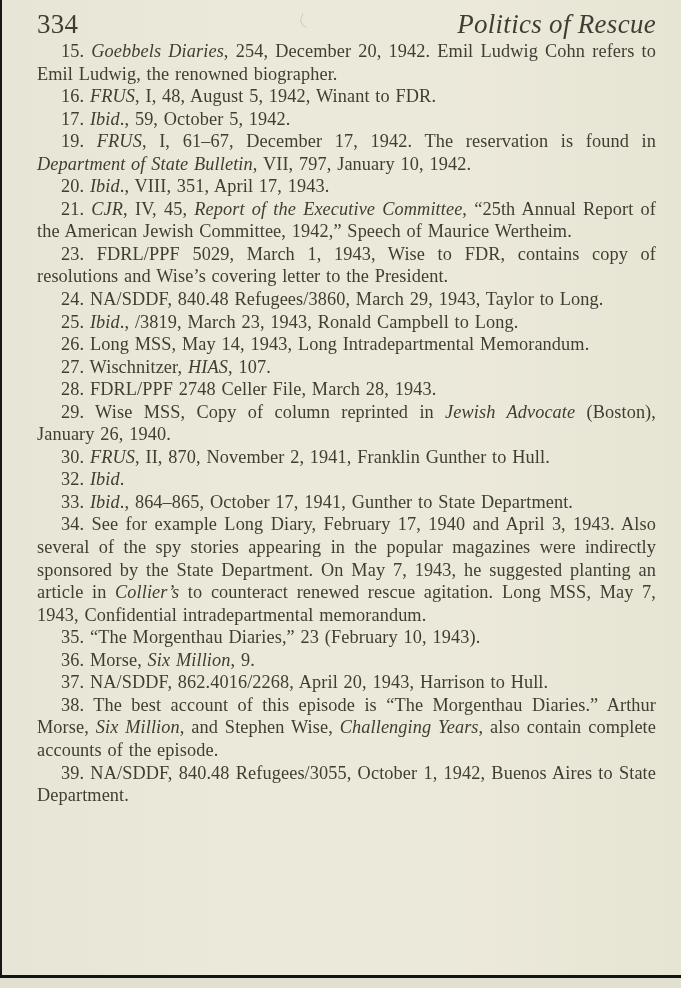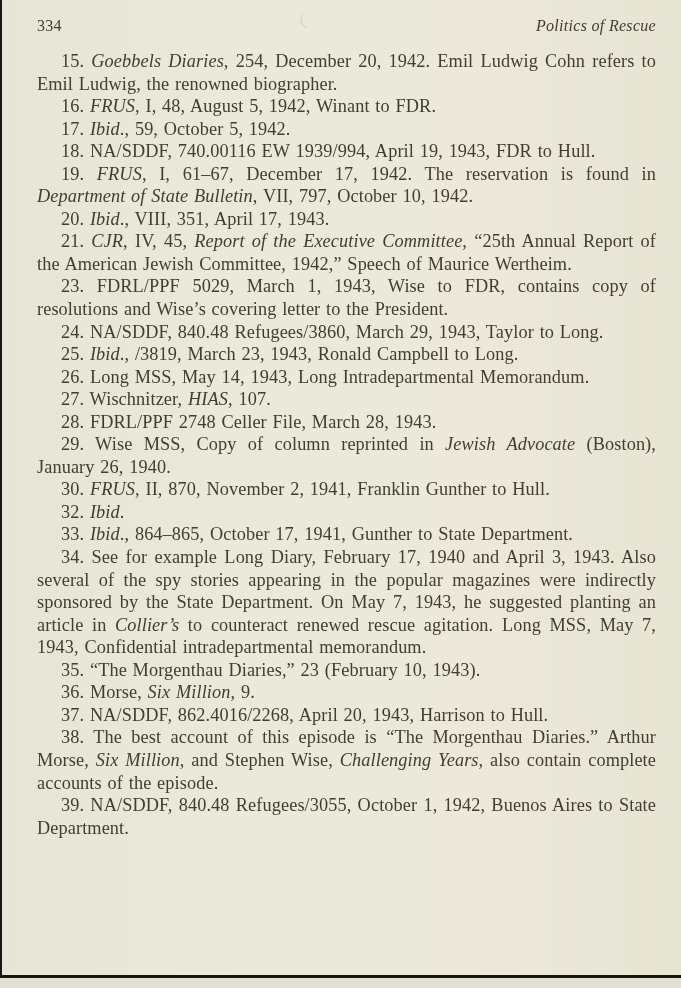--- a/index.html
+++ b/index.html
@@ -28,26 +28,26 @@
     position: absolute; left: 300px; top: 14px; width: 8px; height: 12px;
     border-left: 1px solid #b9b7a4;
     border-bottom: 1px solid #c4c2b0;
     border-radius: 0 0 0 8px;
     transform: rotate(18deg);
     opacity: .7;
   }
   .header {
     position: absolute; top: 9px; left: 37px; width: 619px;
     display: flex; justify-content: space-between; align-items: baseline;
-    font-size: 16px; letter-spacing: .3px; text-align: center;
+    font-size: 27px; letter-spacing: .3px; text-align: center;
   }
   .page-number { font-style: normal; }
-  .running-title { font-style: italic; margin-top: 8px; }
+  .running-title { font-style: italic; }
   .notes {
-    position: absolute; top: 50px; left: 37px; width: 619px;
+    position: absolute; top: 40px; left: 37px; width: 619px;
     font-size: 18.3px; line-height: 22.55px;
     text-align: justify;
     letter-spacing: .1px;
     word-spacing: .06em;
   }
   .note { margin: 0; text-indent: 24px; }
   .it { font-style: italic; }
 </style>
 </head>
 <body>
@@ -58,22 +58,21 @@
 
   <div class="header">
     <span class="page-number">334</span>
     <span class="running-title">Politics of Rescue</span>
   </div>
 
   <div class="notes">
       <p class="note"><span>15. </span><span class="it">Goebbels Diaries</span><span>, 254, December 20, 1942. Emil Ludwig Cohn refers to Emil Ludwig, the renowned biographer.</span></p>
       <p class="note"><span>16. </span><span class="it">FRUS</span><span>, I, 48, August 5, 1942, Winant to FDR.</span></p>
       <p class="note"><span>17. </span><span class="it">Ibid</span><span>., 59, October 5, 1942.</span></p>
-      <p class="note"><span>18. NA/SDDF, 740.00116 EW 1939/994, April 19, 1943, FDR to Hull.</span></p>
-      <p class="note"><span>19. </span><span class="it">FRUS</span><span>, I, 61–67, December 17, 1942. The reservation is found in </span><span class="it">Department of State Bulletin</span><span>, VII, 797, October 10, 1942.</span></p>
+      <p class="note"><span>19. </span><span class="it">FRUS</span><span>, I, 61–67, December 17, 1942. The reservation is found in </span><span class="it">Department of State Bulletin</span><span>, VII, 797, January 10, 1942.</span></p>
       <p class="note"><span>20. </span><span class="it">Ibid</span><span>., VIII, 351, April 17, 1943.</span></p>
       <p class="note"><span>21. </span><span class="it">CJR</span><span>, IV, 45, </span><span class="it">Report of the Executive Committee</span><span>, “25th Annual Report of the American Jewish Committee, 1942,” Speech of Maurice Wertheim.</span></p>
       <p class="note"><span>23. FDRL/PPF 5029, March 1, 1943, Wise to FDR, contains copy of resolutions and Wise’s covering letter to the President.</span></p>
       <p class="note"><span>24. NA/SDDF, 840.48 Refugees/3860, March 29, 1943, Taylor to Long.</span></p>
       <p class="note"><span>25. </span><span class="it">Ibid</span><span>., /3819, March 23, 1943, Ronald Campbell to Long.</span></p>
       <p class="note"><span>26. Long MSS, May 14, 1943, Long Intradepartmental Memorandum.</span></p>
       <p class="note"><span>27. Wischnitzer, </span><span class="it">HIAS</span><span>, 107.</span></p>
       <p class="note"><span>28. FDRL/PPF 2748 Celler File, March 28, 1943.</span></p>
       <p class="note"><span>29. Wise MSS, Copy of column reprinted in </span><span class="it">Jewish Advocate</span><span> (Boston), January 26, 1940.</span></p>
       <p class="note"><span>30. </span><span class="it">FRUS</span><span>, II, 870, November 2, 1941, Franklin Gunther to Hull.</span></p>

